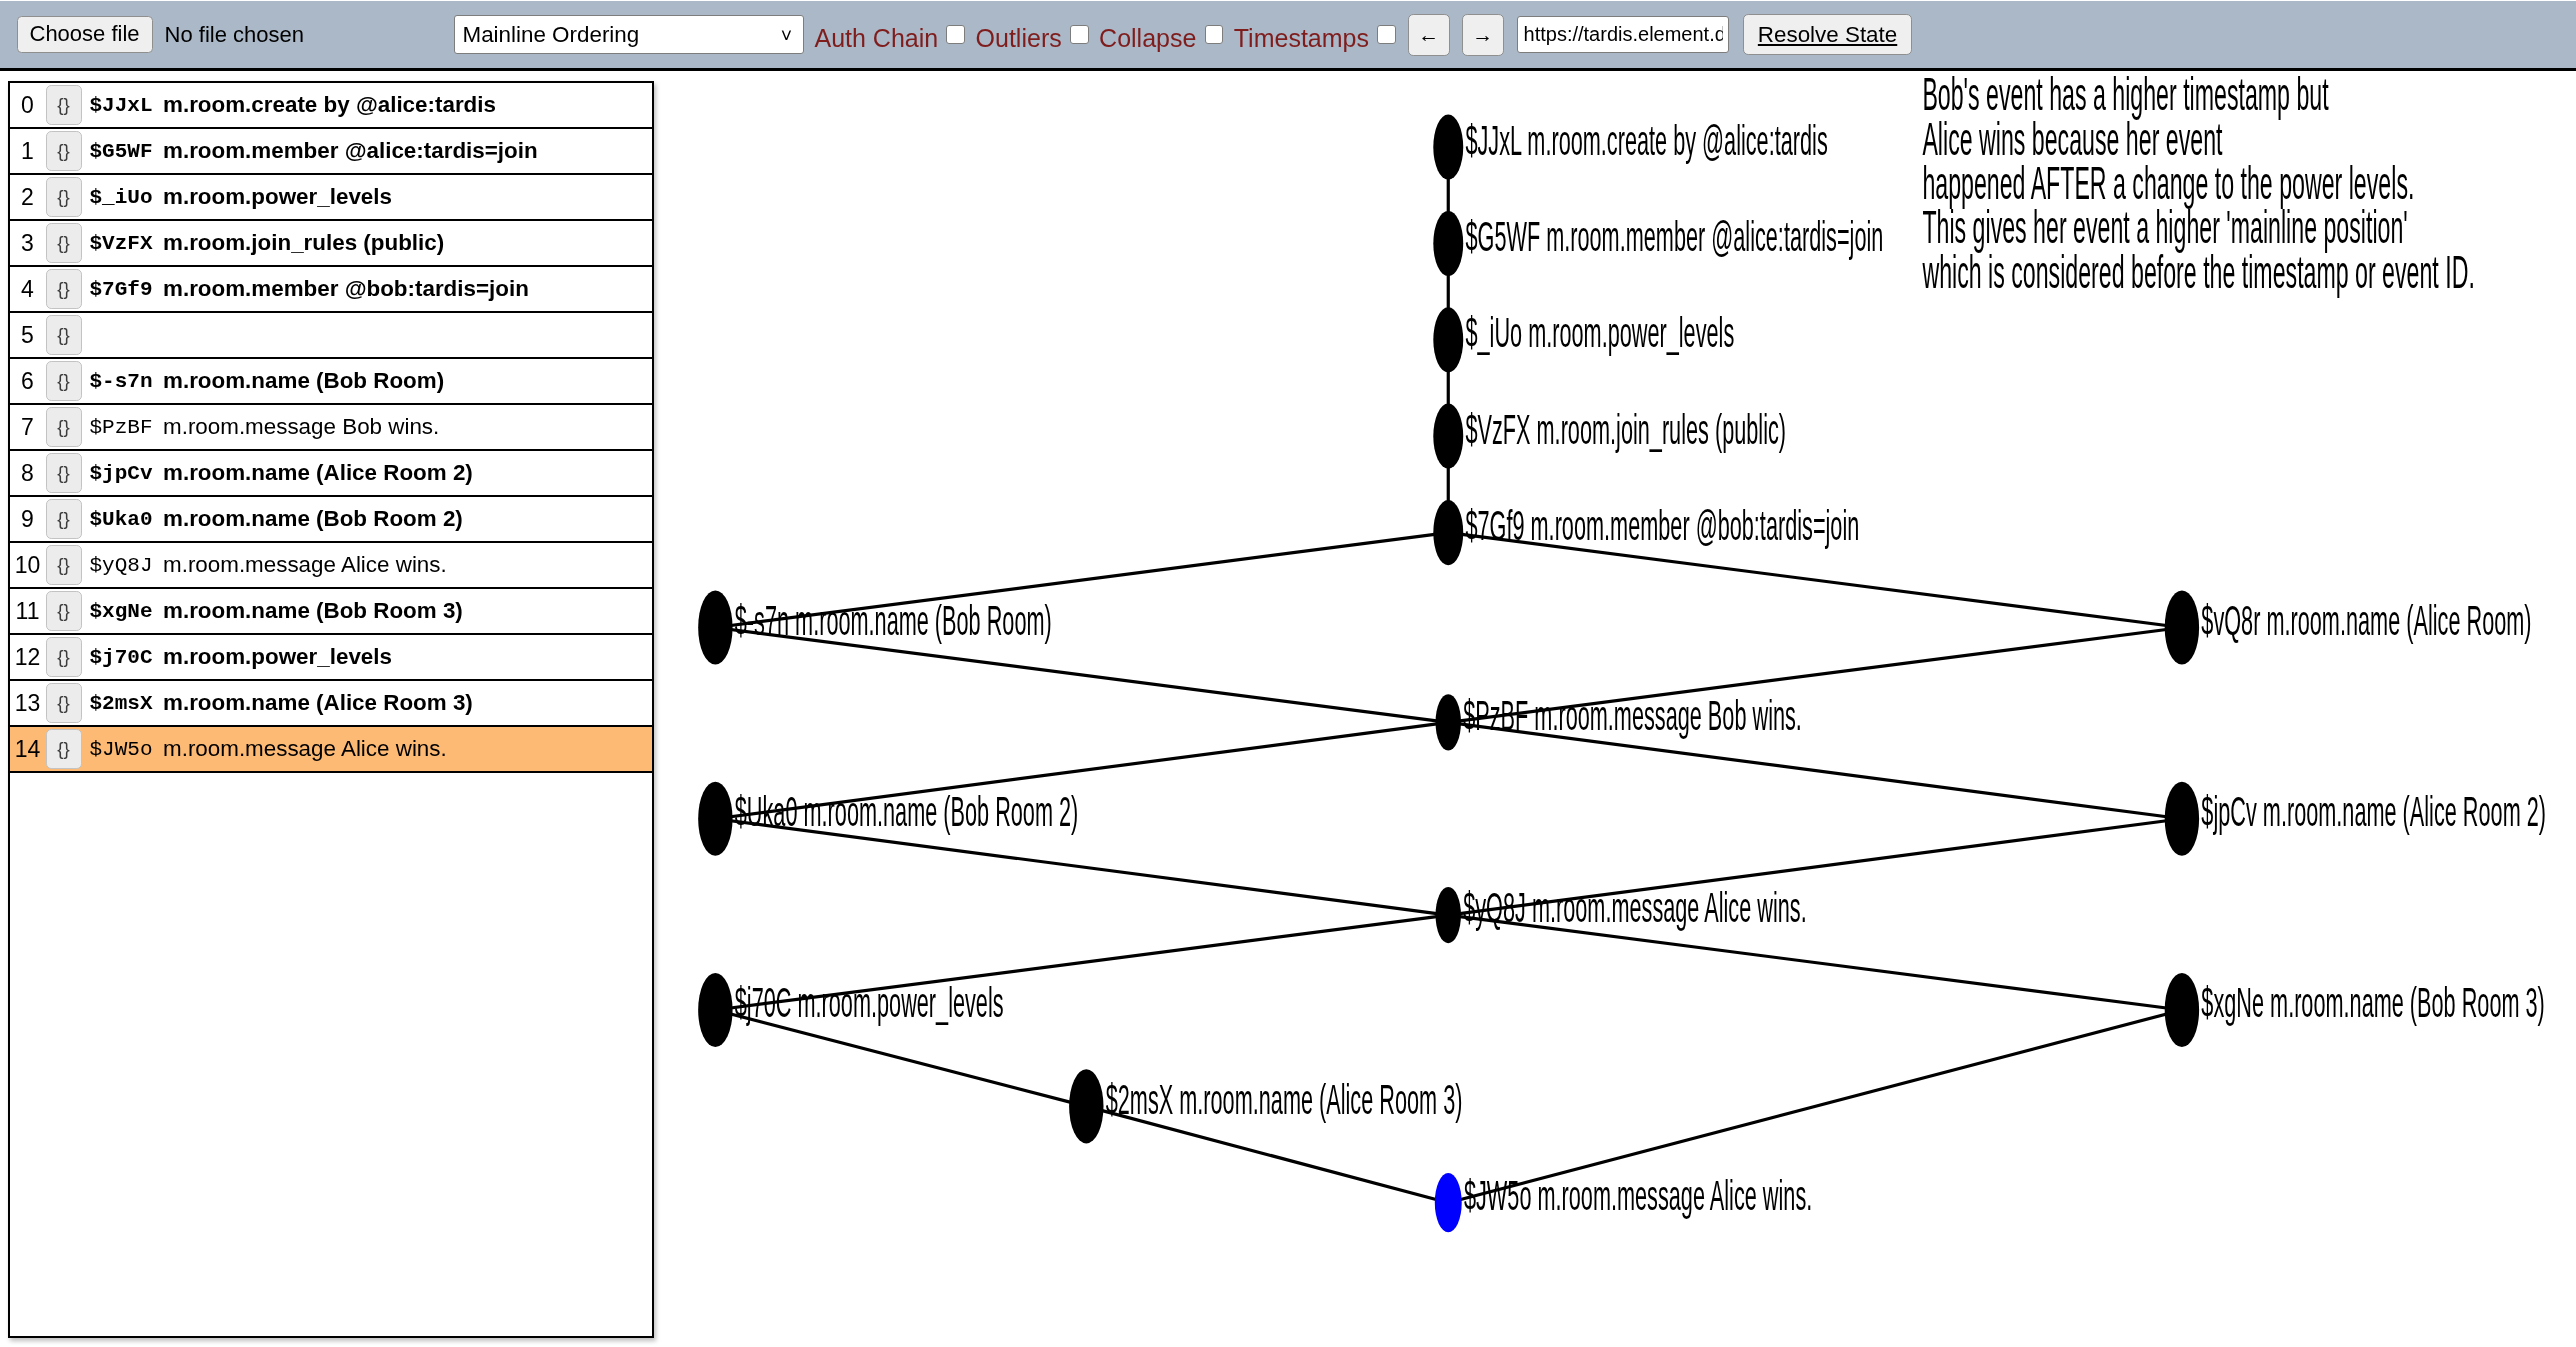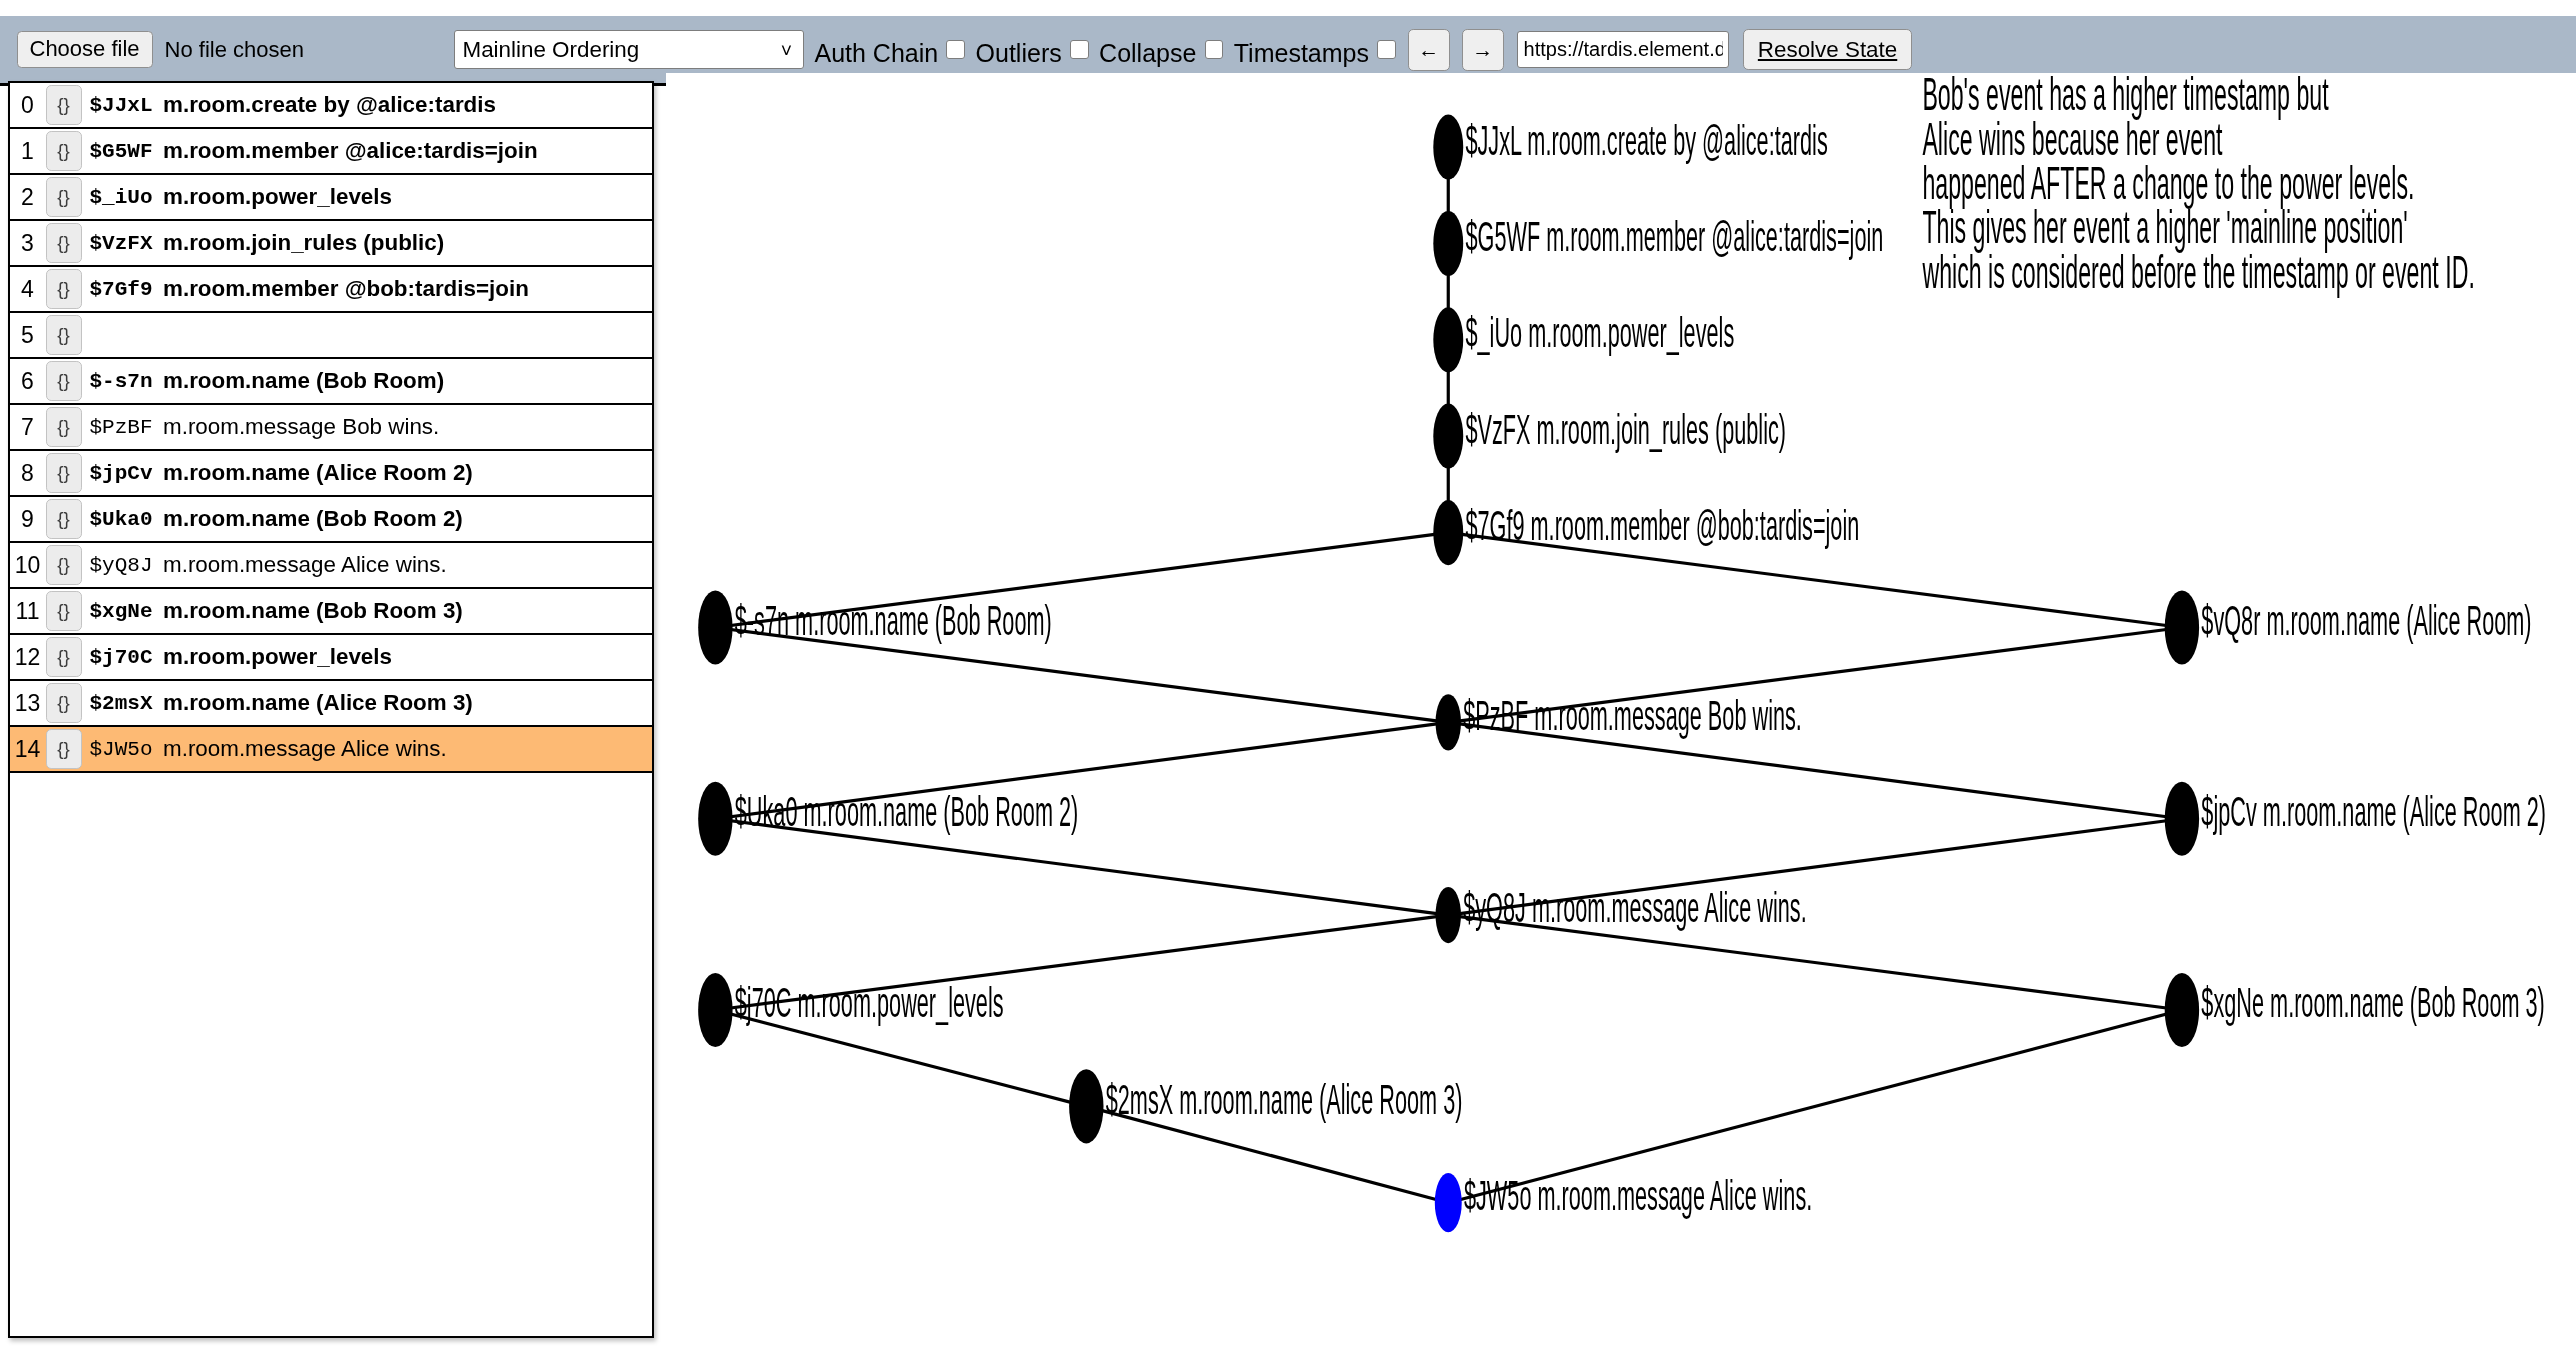--- a/index.html
+++ b/index.html
@@ -11,21 +11,21 @@
     width: 2576px;
     height: 1348px;
     font-family: "Liberation Sans", sans-serif;
     overflow: hidden;
     position: relative;
   }
 
   
   #toolbar {
     position: absolute;
-    left: 0; top: 16px;
+    left: 0; top: 1px;
     width: 2576px;
     height: 70px;
     background: #aab8c8;
     border-bottom: 3px solid #000;
     box-sizing: border-box;
     display: flex;
     align-items: center;
     padding-left: 16.5px;
     gap: 0;
   }
@@ -67,21 +67,21 @@
     border: 1.5px solid #7d7d7d;
     border-radius: 3px;
     padding: 6px 30px 6px 7.5px;
     color: #000;
     -webkit-appearance: none;
     appearance: none;
     box-sizing: border-box;
   }
   .cb-label {
     font-size: 25px;
-    color: #000000;
+    color: #7f1d1d;
     margin-left: 10.5px;
     white-space: nowrap;
     margin-top: 8px;
   }
   .cb-box {
     width: 18.7px;
     height: 18.7px;
     background: #ffffff;
     border: 1.5px solid #7d7d7d;
     border-radius: 3px;

